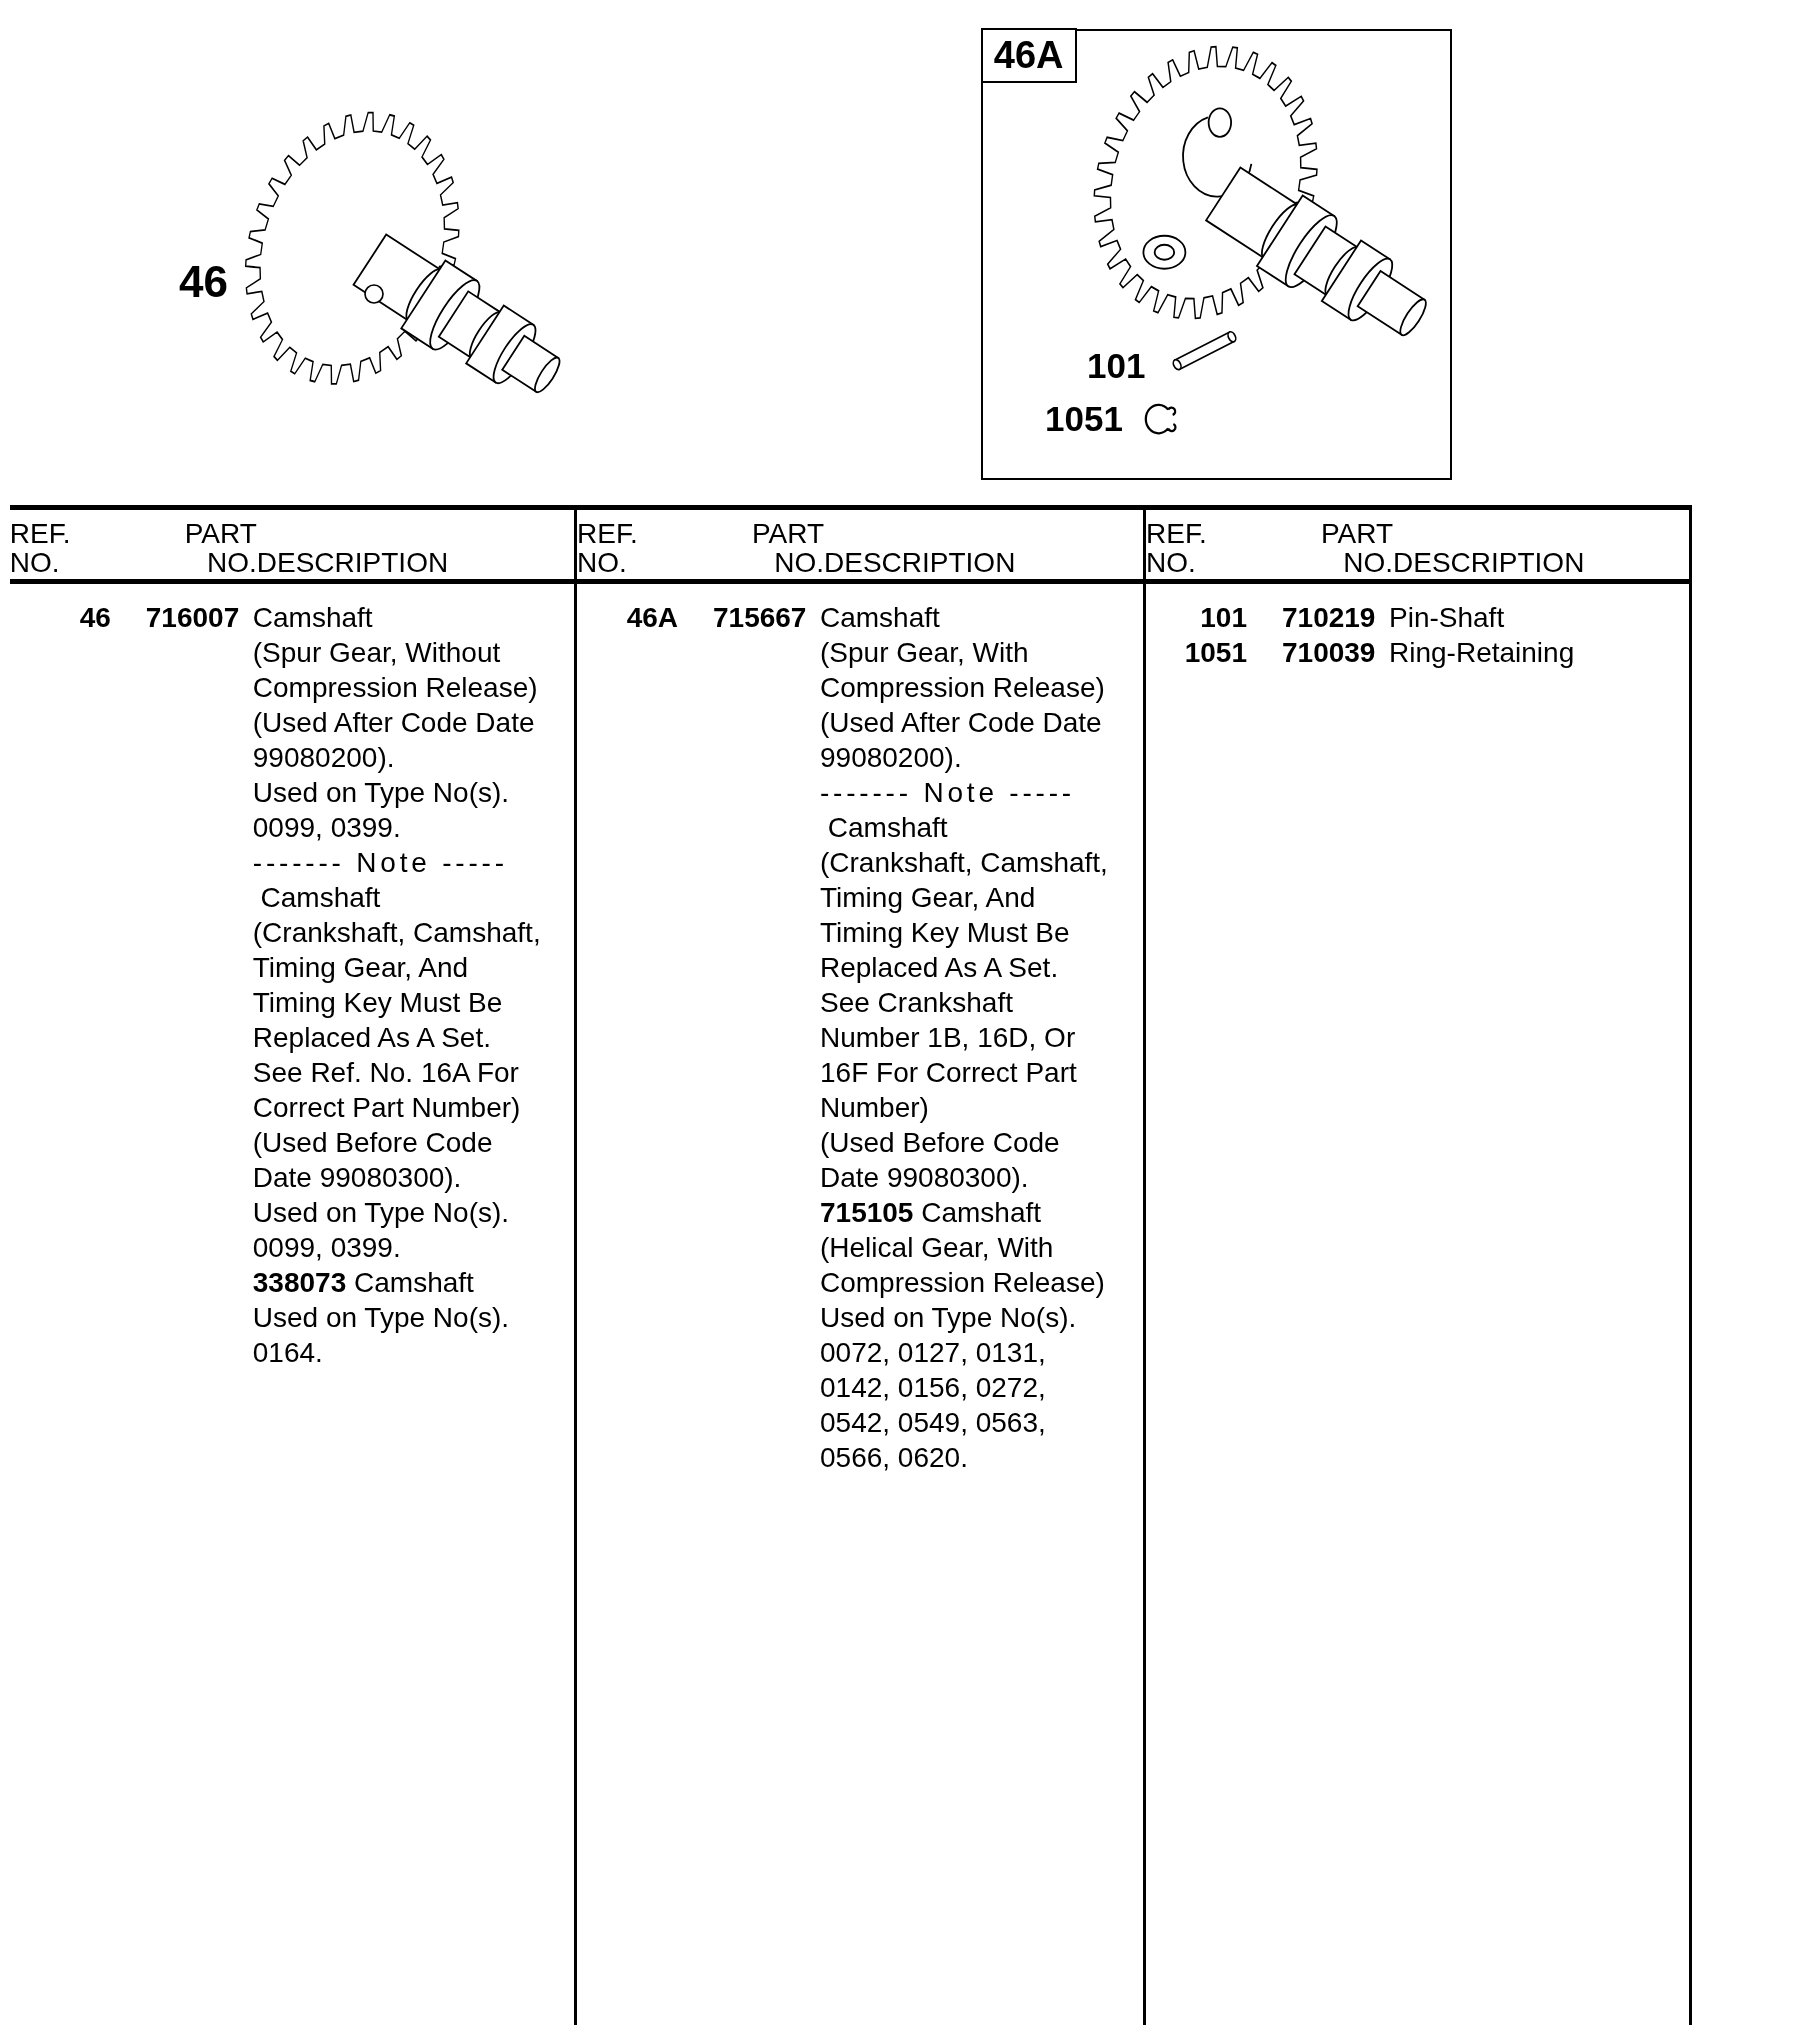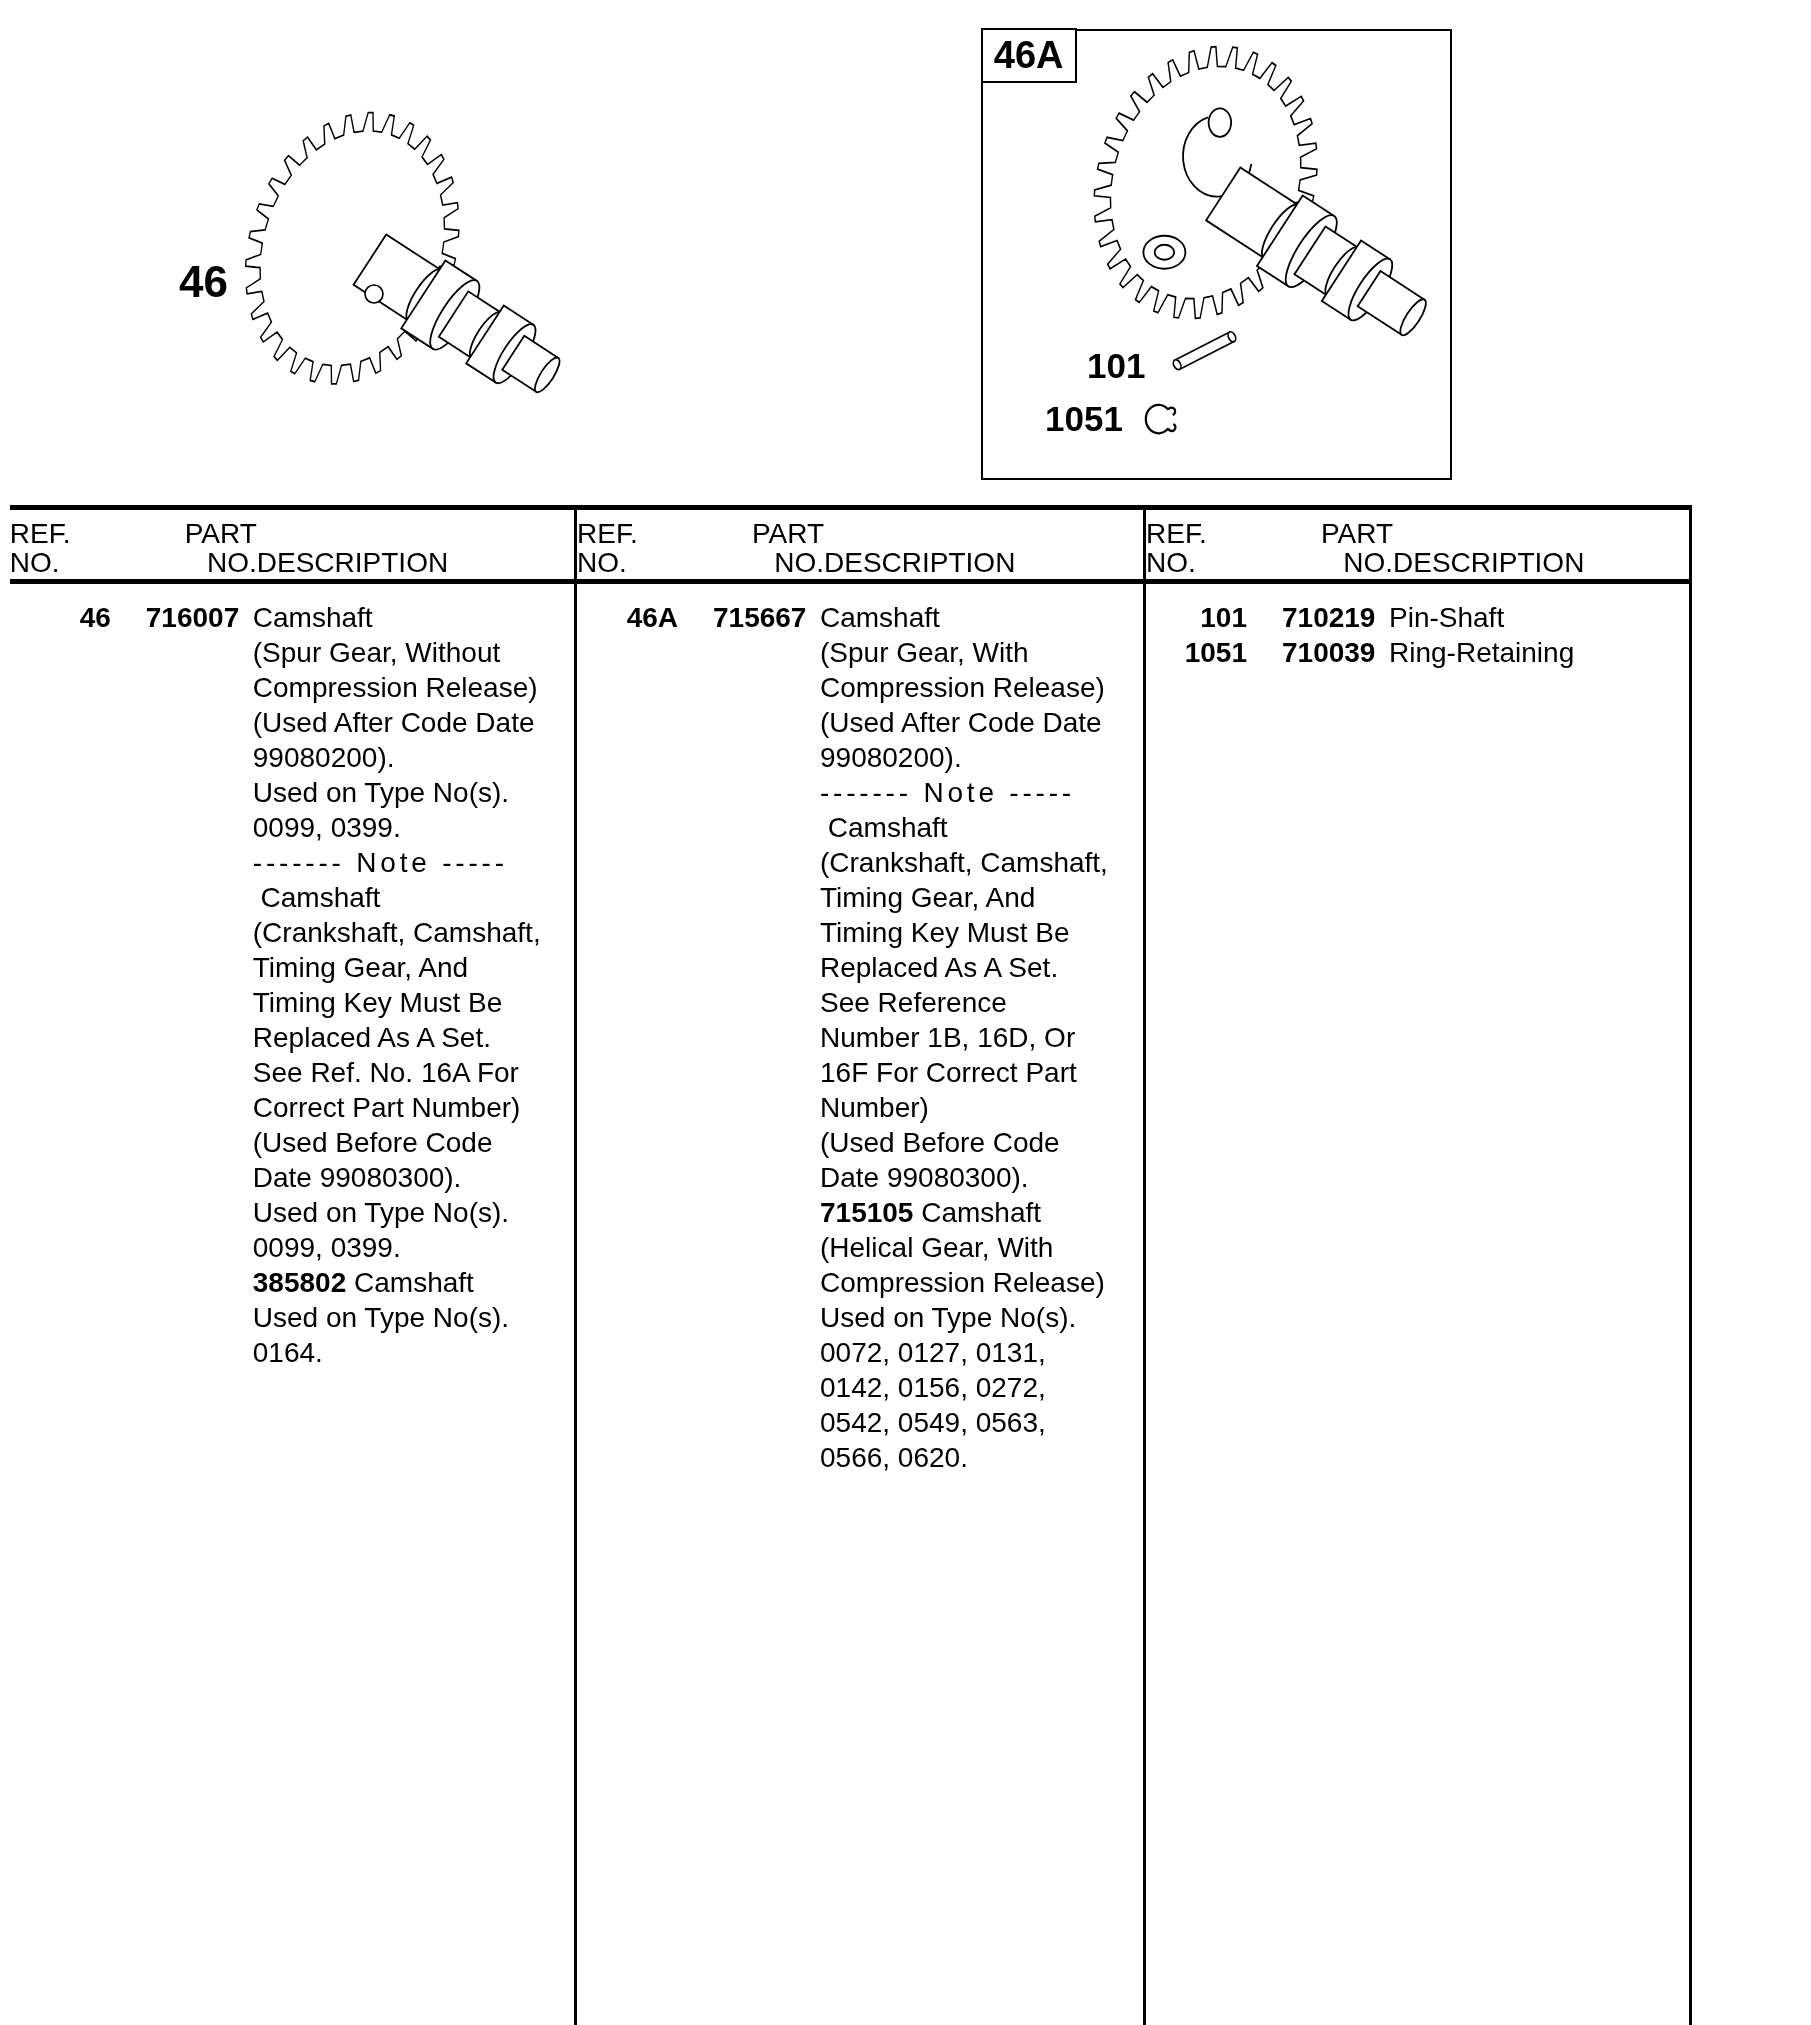--- a/index.html
+++ b/index.html
@@ -179,21 +179,21 @@
           <div class="line">(Crankshaft, Camshaft,</div>
           <div class="line">Timing Gear, And</div>
           <div class="line">Timing Key Must Be</div>
           <div class="line">Replaced As A Set.</div>
           <div class="line">See Ref. No. 16A For</div>
           <div class="line">Correct Part Number)</div>
           <div class="line">(Used Before Code</div>
           <div class="line">Date 99080300).</div>
           <div class="line">Used on Type No(s).</div>
           <div class="line">0099, 0399.</div>
-          <div class="line"><b>385802</b> Camshaft</div>
+          <div class="line"><b>338073</b> Camshaft</div>
           <div class="line">Used on Type No(s).</div>
           <div class="line">0164.</div>
         </div>
       </div>
     </div>
   <div class="col-body c1">
       <div class="brow">
         <span class="ref">46A</span>
         <span class="part">715667</span>
         <div class="desc">
@@ -201,21 +201,21 @@
           <div class="line">(Spur Gear, With</div>
           <div class="line">Compression Release)</div>
           <div class="line">(Used After Code Date</div>
           <div class="line">99080200).</div>
           <div class="line note">------- Note -----</div>
           <div class="line"> Camshaft</div>
           <div class="line">(Crankshaft, Camshaft,</div>
           <div class="line">Timing Gear, And</div>
           <div class="line">Timing Key Must Be</div>
           <div class="line">Replaced As A Set.</div>
-          <div class="line">See Reference</div>
+          <div class="line">See Crankshaft</div>
           <div class="line">Number 1B, 16D, Or</div>
           <div class="line">16F For Correct Part</div>
           <div class="line">Number)</div>
           <div class="line">(Used Before Code</div>
           <div class="line">Date 99080300).</div>
           <div class="line"><b>715105</b> Camshaft</div>
           <div class="line">(Helical Gear, With</div>
           <div class="line">Compression Release)</div>
           <div class="line">Used on Type No(s).</div>
           <div class="line">0072, 0127, 0131,</div>

